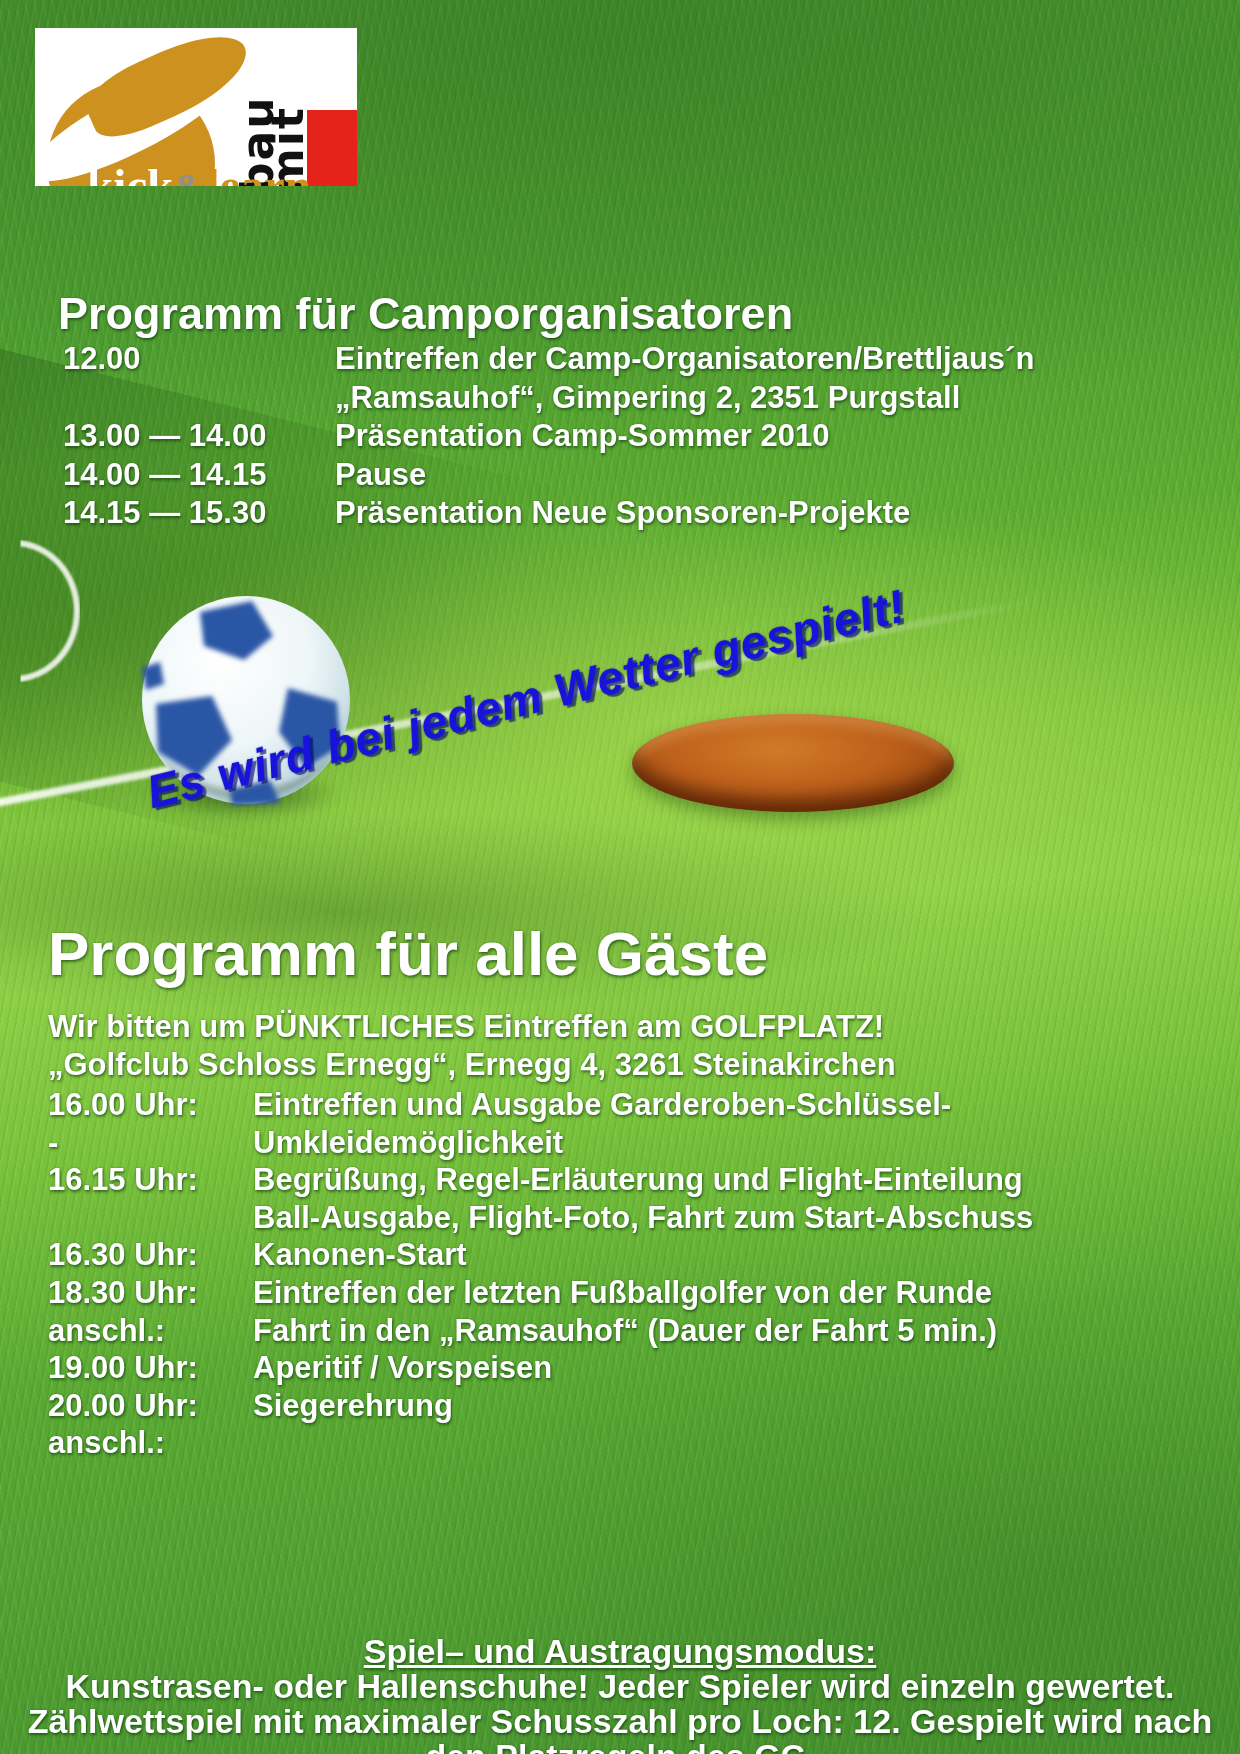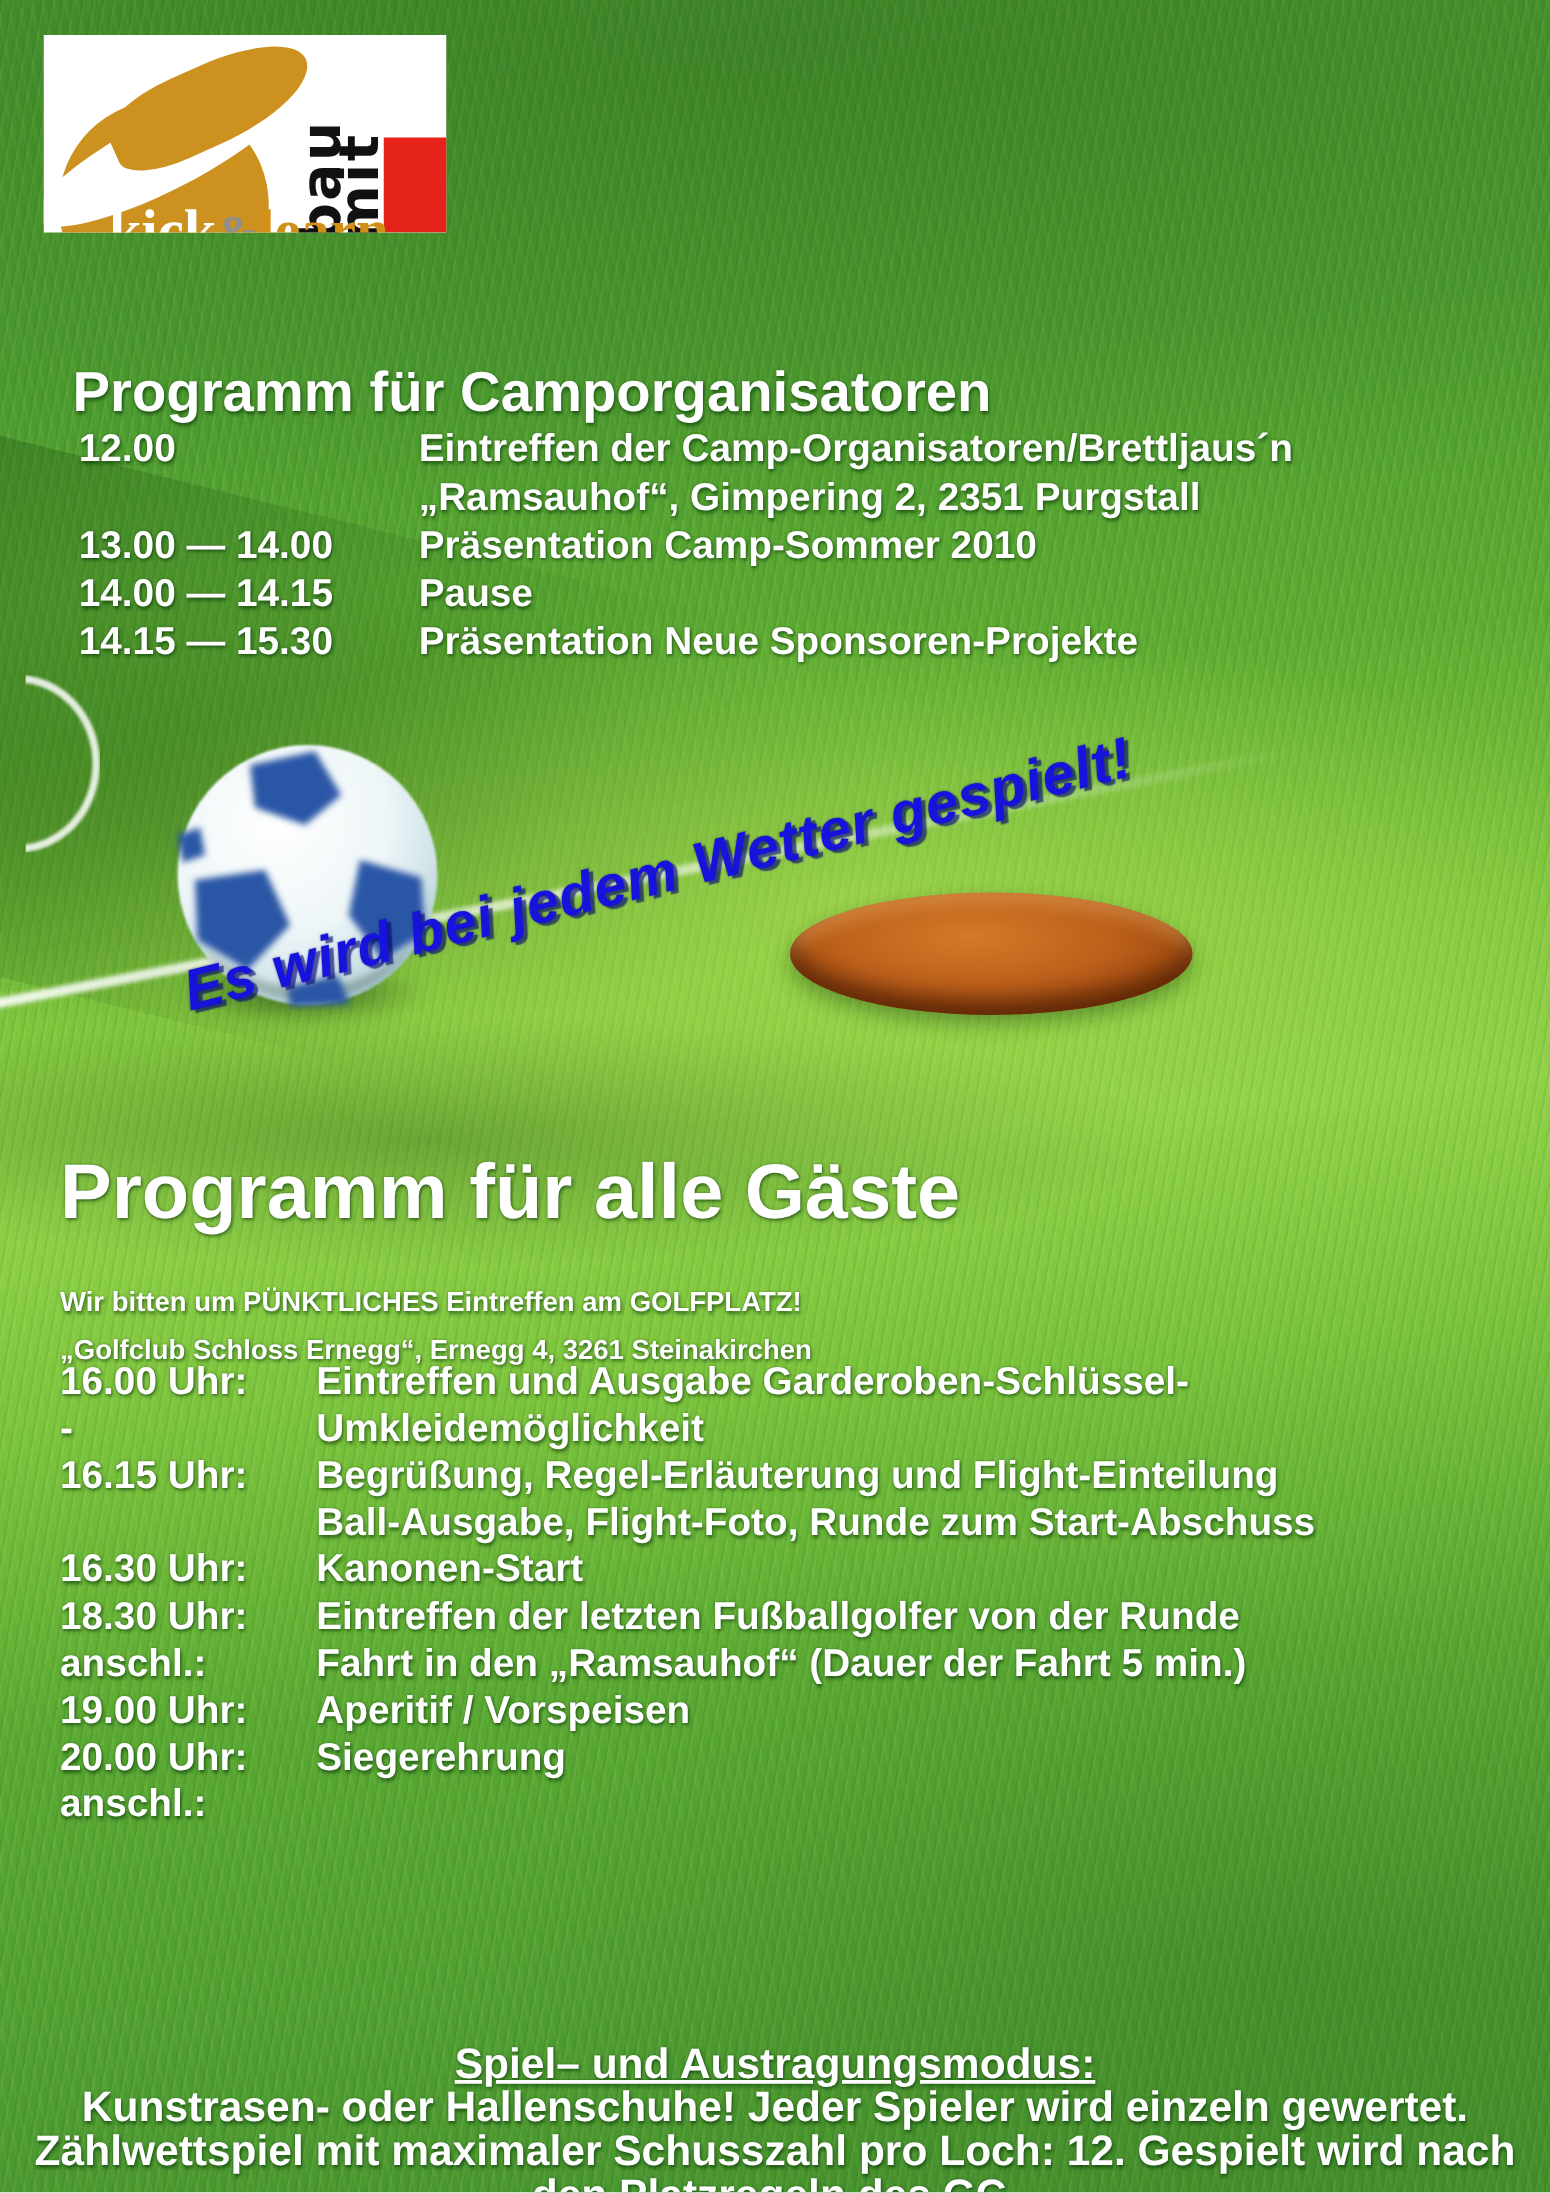--- a/index.html
+++ b/index.html
@@ -53,21 +53,21 @@
   .baumit span{writing-mode:vertical-rl;transform:rotate(180deg);font-weight:800;font-size:44px;letter-spacing:2px;color:#111;line-height:30px;font-family:"DejaVu Sans",sans-serif;}
   .red-square{position:absolute;left:272px;top:82px;width:76px;height:76px;}
   
   .headline{position:absolute;left:366px;top:18px;width:868px;text-align:center;z-index:5;
     font-size:58px;line-height:76px;letter-spacing:1px;}
   
   .h1a{position:absolute;left:58px;top:288px;font-size:45px;z-index:5;}
   .sched1{position:absolute;left:63px;top:340px;width:1130px;z-index:5;font-size:31px;line-height:38.5px;}
   .sched1 .row{display:grid;grid-template-columns:272px 1fr;}
   .h2a{position:absolute;left:48px;top:918px;font-size:62px;z-index:5;}
-  .intro{position:absolute;left:48px;top:1008px;width:1140px;z-index:5;font-size:22px;line-height:38px;margin-top:15px;}
+  .intro{position:absolute;left:48px;top:1008px;width:1140px;z-index:5;font-size:31px;line-height:38px;}
   .sched2{position:absolute;left:48px;top:1086px;width:1160px;z-index:5;font-size:31px;line-height:37.6px;}
   .sched2 .row{display:grid;grid-template-columns:205px 1fr;}
   
   .footer{position:absolute;left:0;top:1634px;width:1240px;text-align:center;z-index:5;font-size:34px;line-height:35px;}
   .footer .u{text-decoration:underline;}
 </style>
 </head>
 <body>
 
 <div class="page">
@@ -155,21 +155,21 @@
     <div class="row">
       <div>-</div>
       <div>Umkleidemöglichkeit</div>
     </div>
     <div class="row">
       <div>16.15 Uhr:</div>
       <div>Begrüßung, Regel-Erläuterung und Flight-Einteilung</div>
     </div>
     <div class="row">
       <div></div>
-      <div>Ball-Ausgabe, Flight-Foto, Runde zum Start-Abschuss</div>
+      <div>Ball-Ausgabe, Flight-Foto, Fahrt zum Start-Abschuss</div>
     </div>
     <div class="row">
       <div>16.30 Uhr:</div>
       <div>Kanonen-Start</div>
     </div>
     <div class="row">
       <div>18.30 Uhr:</div>
       <div>Eintreffen der letzten Fußballgolfer von der Runde</div>
     </div>
     <div class="row">

